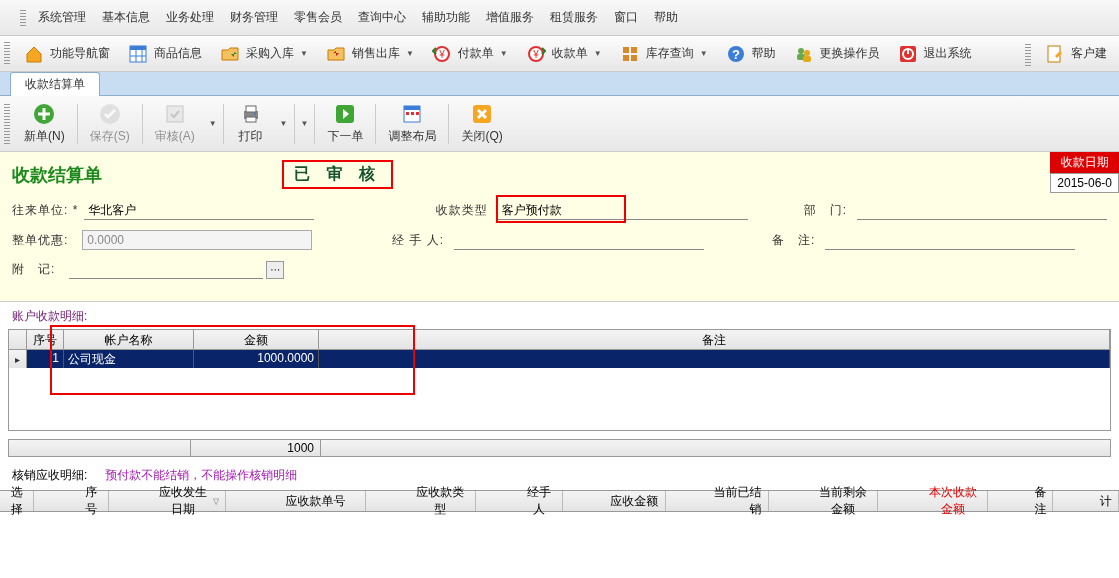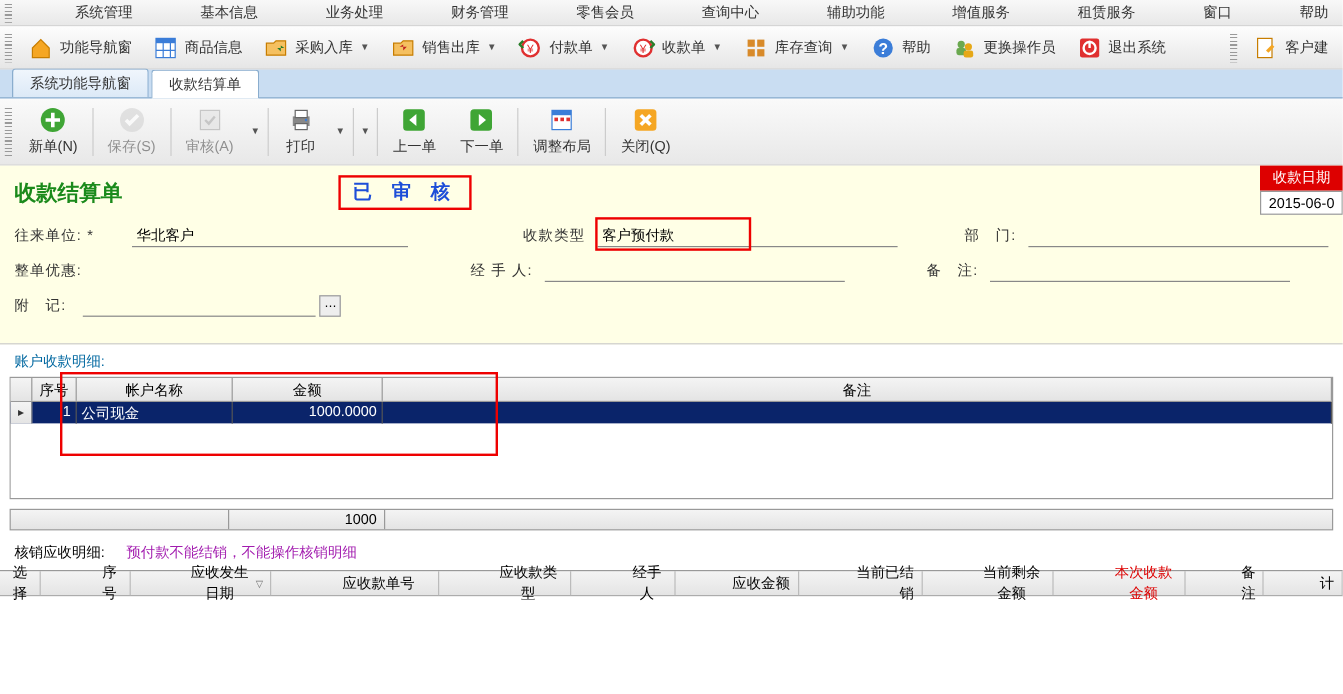--- a/index.html
+++ b/index.html
@@ -1,29 +1,29 @@
 <!DOCTYPE html>
 <html><head>
   <meta charset="utf-8">
   <style>
     * { margin: 0; padding: 0; box-sizing: border-box; font-family: "Microsoft YaHei", SimSun, sans-serif; }
     body { background: #fff; font-size: 12px; overflow: hidden; width: 1119px; height: 578px; }
     
     
-    .menubar { background: linear-gradient(#f8f8f8, #e8e8e8); height: 22px; display: flex; align-items: center; padding: 0 4px; border-bottom: 1px solid #ccc; justify-content: space-between; }
+    .menubar { background: linear-gradient(#f8f8f8, #e8e8e8); height: 36px; display: flex; align-items: center; padding: 0 20px; border-bottom: 1px solid #ccc; }
     .menubar .grip { width: 6px; height: 16px; background: repeating-linear-gradient(to bottom, #999 0, #999 1px, transparent 1px, transparent 3px); margin-right: 4px; }
     .menubar .menu-item { padding: 2px 8px; cursor: pointer; color: #333; }
     
     
     .main-toolbar { background: linear-gradient(#fdfdfd, #e6e6e6); height: 36px; display: flex; align-items: center; padding: 0 4px; border-bottom: 1px solid #ccc; }
     .main-toolbar .grip { width: 6px; height: 24px; background: repeating-linear-gradient(to bottom, #999 0, #999 1px, transparent 1px, transparent 3px); margin-right: 4px; }
     .tb-btn { display: flex; align-items: center; gap: 4px; padding: 2px 8px; cursor: pointer; color: #333; }
     .tb-icon { width: 24px; height: 24px; display: flex; align-items: center; justify-content: center; border-radius: 3px; }
     .tb-arrow { font-size: 8px; color: #555; margin-left: 2px; }
-    .right-tb { margin-left: auto; display: flex; align-items: center; }
+    .right-tb { margin-left: auto; display: flex; align-items: flex-end; }
     
     
     .tabs { background: #C9DDF2; height: 24px; display: flex; align-items: flex-end; padding: 0 10px; position: relative; border-bottom: 1px solid #8aadce; }
     .tab { background: linear-gradient(#f0f6fc, #dce9f7); border: 1px solid #8aadce; border-bottom: none; padding: 3px 14px; margin-right: 2px; border-radius: 3px 3px 0 0; cursor: pointer; color: #333; font-size: 12px; }
     .tab.active { background: #fff; position: relative; top: 1px; }
     
     
     .action-toolbar { background: linear-gradient(#fafafa, #e8e8e8); height: 56px; display: flex; align-items: center; padding: 0 4px; border-bottom: 1px solid #ccc; }
     .action-toolbar .grip { width: 6px; height: 40px; background: repeating-linear-gradient(to bottom, #999 0, #999 1px, transparent 1px, transparent 3px); margin-right: 4px; }
     .act-btn { display: flex; flex-direction: column; align-items: center; justify-content: center; padding: 2px 10px; cursor: pointer; height: 50px; min-width: 50px; }
@@ -31,35 +31,35 @@
     .act-icon { width: 24px; height: 24px; display: flex; align-items: center; justify-content: center; }
     .act-label { font-size: 12px; color: #333; margin-top: 2px; white-space: nowrap; }
     .act-sep { width: 1px; height: 40px; background: #ccc; margin: 0 2px; }
     .act-btn-wrap { display: flex; align-items: center; }
     .act-drop { font-size: 8px; color: #555; padding: 0 4px; cursor: pointer; }
     
     
     .form-area { background: #FFFFE6; padding: 8px 12px 12px; border-bottom: 1px solid #ccc; position: relative; }
     .form-title-row { display: flex; align-items: center; gap: 180px; margin-bottom: 12px; }
     .form-title { color: #1B8A1B; font-size: 18px; font-weight: bold; }
-    .audit-stamp { border: 2px solid #E00; color: #1d4ed8; font-size: 16px; font-weight: bold; padding: 2px 10px; letter-spacing: 6px; }
+    .audit-stamp { border: 2px solid #E00; color: #14532d; font-size: 16px; font-weight: bold; padding: 2px 10px; letter-spacing: 6px; }
     .date-badge { position: absolute; right: 0; top: 0; }
     .date-badge-label { background: #D00; color: #fff; padding: 2px 8px; font-size: 12px; text-align: center; }
     .date-badge-value { background: #fff; border: 1px solid #999; padding: 2px 6px; font-size: 12px; }
     
     .form-row { display: flex; margin-bottom: 10px; align-items: center; }
     .form-field { display: flex; align-items: center; }
     .form-label { color: #333; white-space: nowrap; letter-spacing: 1px; }
     .form-input { border: none; border-bottom: 1px solid #888; background: transparent; padding: 2px 4px; font-size: 12px; }
     .form-input.boxed { border: 1px solid #aaa; background: #f4f4f4; color: #888; }
     .ellipsis-btn { width: 18px; height: 18px; border: 1px solid #999; background: #eee; display: flex; align-items: center; justify-content: center; margin-left: 3px; cursor: pointer; font-size: 10px; }
     .highlight-box { border: 2px solid #E00; position: absolute; pointer-events: none; }
     
     
-    .detail-label { padding: 6px 12px 4px; background: #fff; color: #0369a1; }
+    .detail-label { padding: 6px 12px 4px; background: #fff; color: #701a75; }
     .detail-table { border: 1px solid #999; margin: 0 8px; position: relative; }
     .dt-header { display: flex; background: linear-gradient(#f4f4f4, #e4e4e4); border-bottom: 1px solid #999; height: 20px; }
     .dt-header .cell { border-right: 1px solid #999; padding: 2px 4px; text-align: center; font-size: 12px; }
     .dt-row { display: flex; background: #0A246A; color: #fff; height: 18px; }
     .dt-row .cell { border-right: 1px solid #555; padding: 1px 4px; font-size: 12px; }
     .dt-body-empty { height: 62px; background: #fff; }
     .row-marker { width: 18px; background: linear-gradient(#f4f4f4,#e4e4e4); border-right: 1px solid #999; display: flex; align-items: center; justify-content: center; color: #333; font-size: 10px; }
     
     .highlight-box2 { border: 2px solid #E00; position: absolute; pointer-events: none; z-index: 10; }
     
@@ -209,21 +209,20 @@
             <rect x="3" y="2" width="12" height="16" fill="#fff" stroke="#c77d00"></rect>
             <path d="M12 14 L17 9 L15 7 L10 12 Z" fill="#F5A623"></path>
           </svg>
         </span>
       <span>客户建</span>
     </div>
   </div>
 </div>
 
 <div class="tabs">
-  <div class="tab">系统功能导航窗</div>
   <div class="tab active">收款结算单</div>
 </div>
 
 <div class="action-toolbar">
   <div class="grip"></div>
   <div class="act-btn">
     <span class="act-icon">
         <svg width="22" height="22">
           <circle cx="11" cy="11" r="10" fill="#3FA535"></circle>
           <line x1="11" y1="5" x2="11" y2="17" stroke="#fff" stroke-width="3"></line>
@@ -272,29 +271,20 @@
   </div>
   <div class="act-sep"></div>
   <div class="act-btn-wrap">
     <span class="act-drop">▼</span>
   </div>
   <div class="act-sep"></div>
   <div class="act-btn">
     <span class="act-icon">
         <svg width="22" height="22">
           <rect x="2" y="2" width="18" height="18" rx="3" fill="#3FA535"></rect>
-          <path d="M13 6 L7 11 L13 16 Z" fill="#fff"></path>
-        </svg>
-      </span>
-    <span class="act-label">上一单</span>
-  </div>
-  <div class="act-btn">
-    <span class="act-icon">
-        <svg width="22" height="22">
-          <rect x="2" y="2" width="18" height="18" rx="3" fill="#3FA535"></rect>
           <path d="M9 6 L15 11 L9 16 Z" fill="#fff"></path>
         </svg>
       </span>
     <span class="act-label">下一单</span>
   </div>
   <div class="act-sep"></div>
   <div class="act-btn">
     <span class="act-icon">
         <svg width="22" height="22">
           <rect x="3" y="3" width="16" height="16" fill="#fff" stroke="#3B7DD8"></rect>
@@ -323,38 +313,39 @@
   <div class="form-title-row">
     <span class="form-title">收款结算单</span>
     <span class="audit-stamp">已 审 核</span>
   </div>
   <div class="date-badge">
     <div class="date-badge-label">收款日期</div>
     <div class="date-badge-value">2015-06-0</div>
   </div>
 
   <div class="form-row">
-    <div class="form-field" style="width:340px;justify-content:space-between;">
+    <div class="form-field" style="width:340px;">
       <span class="form-label">往来单位: *</span>
       <input class="form-input" style="width: 230px; margin-left: 6px;" value="华北客户">
     </div>
     <div class="form-field" style="width:340px;margin-left:96px;position:relative;">
       <span class="form-label">收款类型</span>
       <input class="form-input" style="width: 250px; margin-left: 10px; font-family: Liberation Mono, monospace;" value="客户预付款">
       <div class="highlight-box" style="left:60px;top:-6px;width:130px;height:28px;"></div>
     </div>
     <div class="form-field" style="margin-left:40px;">
       <span class="form-label">部　门:</span>
       <input class="form-input" style="width: 250px; margin-left: 10px;">
     </div>
   </div>
 
   <div class="form-row">
     <div class="form-field" style="width:340px;">
       <span class="form-label">整单优惠:</span>
+      <input class="form-input boxed" style="width: 230px; margin-left: 14px;" readonly="" value="0.0000">
     </div>
     <div class="form-field" style="width:340px;margin-left:40px;">
       <span class="form-label">经 手 人:</span>
       <input class="form-input" style="width: 250px; margin-left: 10px;">
     </div>
     <div class="form-field" style="margin-left:40px;">
       <span class="form-label">备　注:</span>
       <input class="form-input" style="width: 250px; margin-left: 10px;">
     </div>
   </div>

